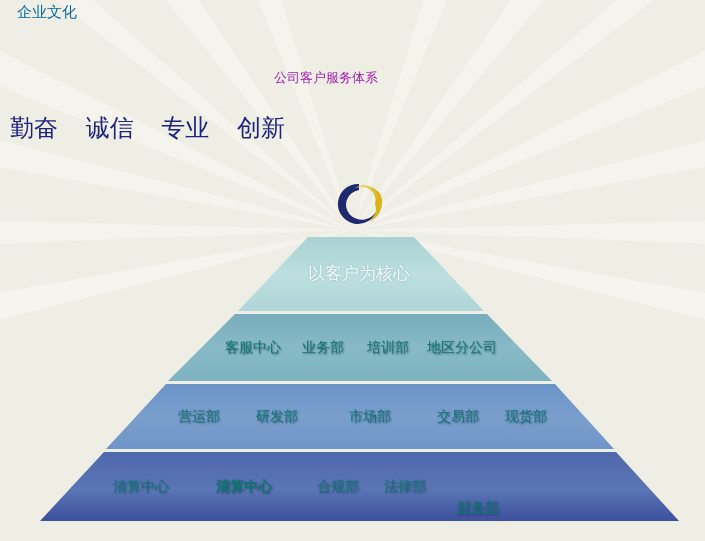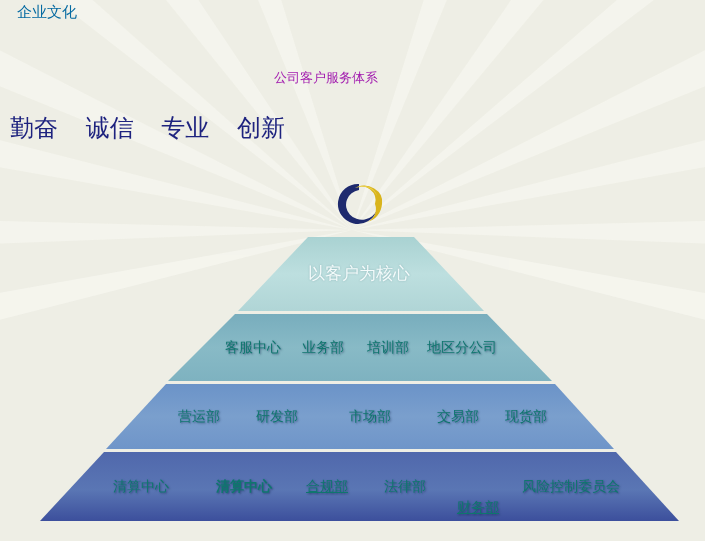--- a/index.html
+++ b/index.html
@@ -109,17 +109,16 @@
   <div class="lbl" style="left:462px; top:339px;">地区分公司</div>
 
   <div class="lbl" style="left:199px; top:408px;">营运部</div>
   <div class="lbl" style="left:277px; top:408px;">研发部</div>
   <div class="lbl" style="left:370px; top:408px;">市场部</div>
   <div class="lbl" style="left:458px; top:408px;">交易部</div>
   <div class="lbl" style="left:526px; top:408px;">现货部</div>
 
   <div class="lbl" style="left:141px; top:478px;">清算中心</div>
   <div class="lbl" style="left:244px; top:478px;font-weight:bold;">清算中心</div>
-  <div class="lbl" style="left:327px; top:478px;text-decoration:underline;">合规部</div>
+  <div class="lbl" style="left:338px; top:478px;">合规部</div>
   <div class="lbl" style="left:405px; top:478px;">法律部</div>
   <div class="lbl" style="left:478px; top:499px;text-decoration:underline;">财务部</div>
-  <div class="lbl" style="left:571px; top:478px;">风险控制委员会</div>
 </div>
 
 </body></html>

